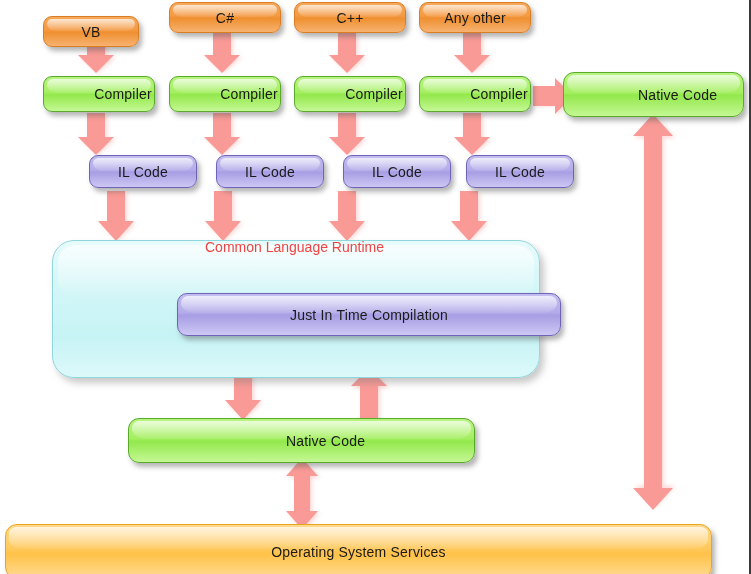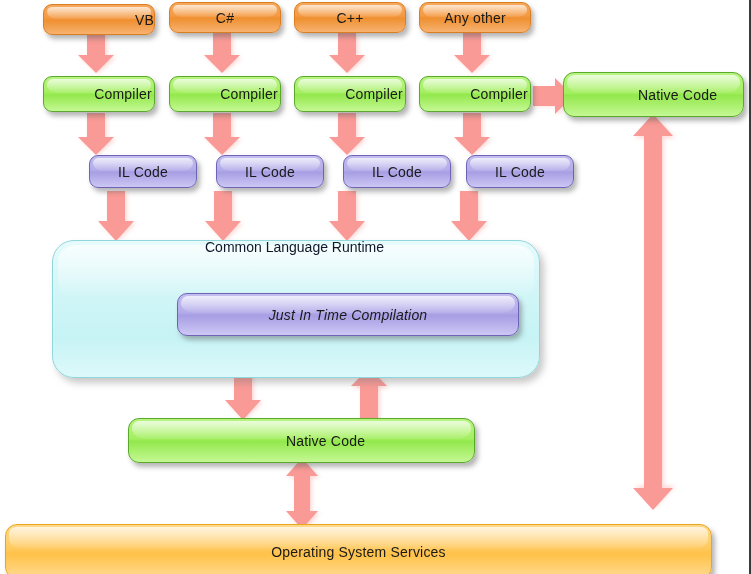--- a/index.html
+++ b/index.html
@@ -85,21 +85,21 @@
   .arrow{position:absolute;z-index:2;}
   .arrow svg{display:block;overflow:visible;}
   .arrow .shape{fill:#fa9a96;}
   .arrow .glow{fill:#fbb7b3;opacity:.55;filter:blur(2px);}
 
   
   .clr-title{
     position:absolute;
     top:239px;left:52px;width:485px;
     text-align:center;
-    font-size:14px;color:#0f172a;
+    font-size:14px;color:#ef4444;
     z-index:6;
   }
 </style>
 </head>
 <body>
 
 <div id="canvas">
 
   <div class="arrow" style="left:75px;top:33px;width:46px;height:42px;">
     <svg width="46" height="42" viewBox="0 0 46 42">
@@ -238,21 +238,21 @@
 
   <div class="arrow" style="left:627px;top:112px;width:54px;height:400px;">
     <svg width="54" height="400" viewBox="0 0 54 400">
       <g class="glow">
           <path d="M28 4 L48 26 h-11 v348 h11 L28 396 L8 374 h11 V26 H8 z"></path>
         </g>
       <path class="shape" d="M26 2 L46 24 h-11 v352 h11 L26 398 L6 376 h11 V24 H6 z"></path>
     </svg>
   </div>
 
-  <div class="box orange" style="left:43px;top:4px;width:112px;height:31px;justify-content:flex-end;">
+  <div class="box orange" style="left:43px;top:16px;width:96px;height:31px;">
     <span class="lbl">VB</span>
   </div>
   <div class="box orange" style="left:169px;top:2px;width:112px;height:31px;">
     <span class="lbl">C#</span>
   </div>
   <div class="box orange" style="left:294px;top:2px;width:112px;height:31px;">
     <span class="lbl">C++</span>
   </div>
   <div class="box orange" style="left:419px;top:2px;width:112px;height:31px;">
     <span class="lbl">Any other</span>
@@ -284,21 +284,21 @@
   <div class="box purple" style="left:299px;top:155px;width:108px;height:33px;">
     <span class="lbl">IL Code</span>
   </div>
   <div class="box purple" style="left:422px;top:155px;width:108px;height:33px;">
     <span class="lbl">IL Code</span>
   </div>
 
   <div class="cyanpanel" style="position:absolute;left:52px;top:240px;width:486px;height:136px;z-index:4;"></div>
   <div class="clr-title">Common Language Runtime</div>
 
-  <div class="box purple" style="left:133px;top:293px;width:342px;height:43px;border-radius:10px;font-style:italic;">
+  <div class="box purple" style="left:133px;top:293px;width:384px;height:43px;border-radius:10px;">
     <span class="lbl">Just In Time Compilation</span>
   </div>
 
   <div class="box green" style="left:128px;top:418px;width:347px;height:45px;border-radius:11px;">
     <span class="lbl">Native Code</span>
   </div>
 
   <div class="box yellowbar" style="left:5px;top:524px;width:707px;height:55px;border-radius:12px;">
     <span class="lbl">Operating System Services</span>
   </div>

